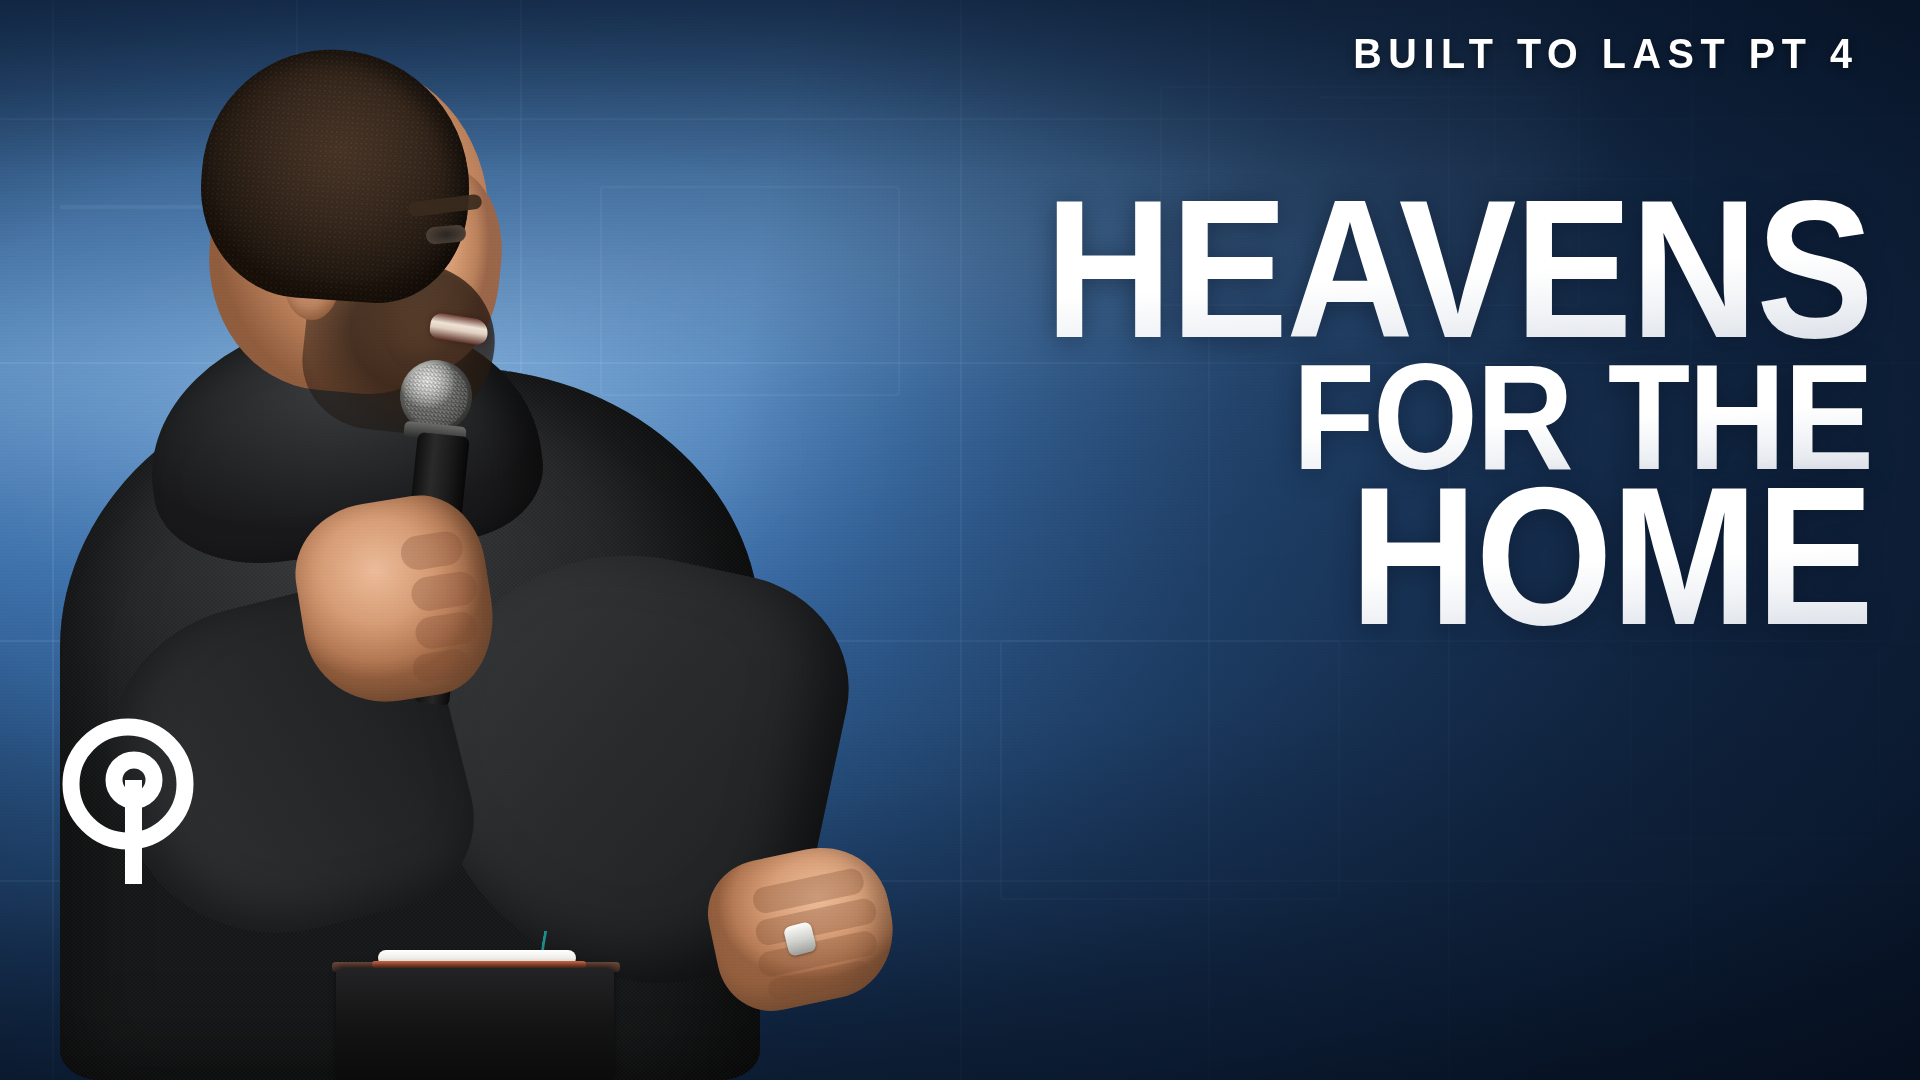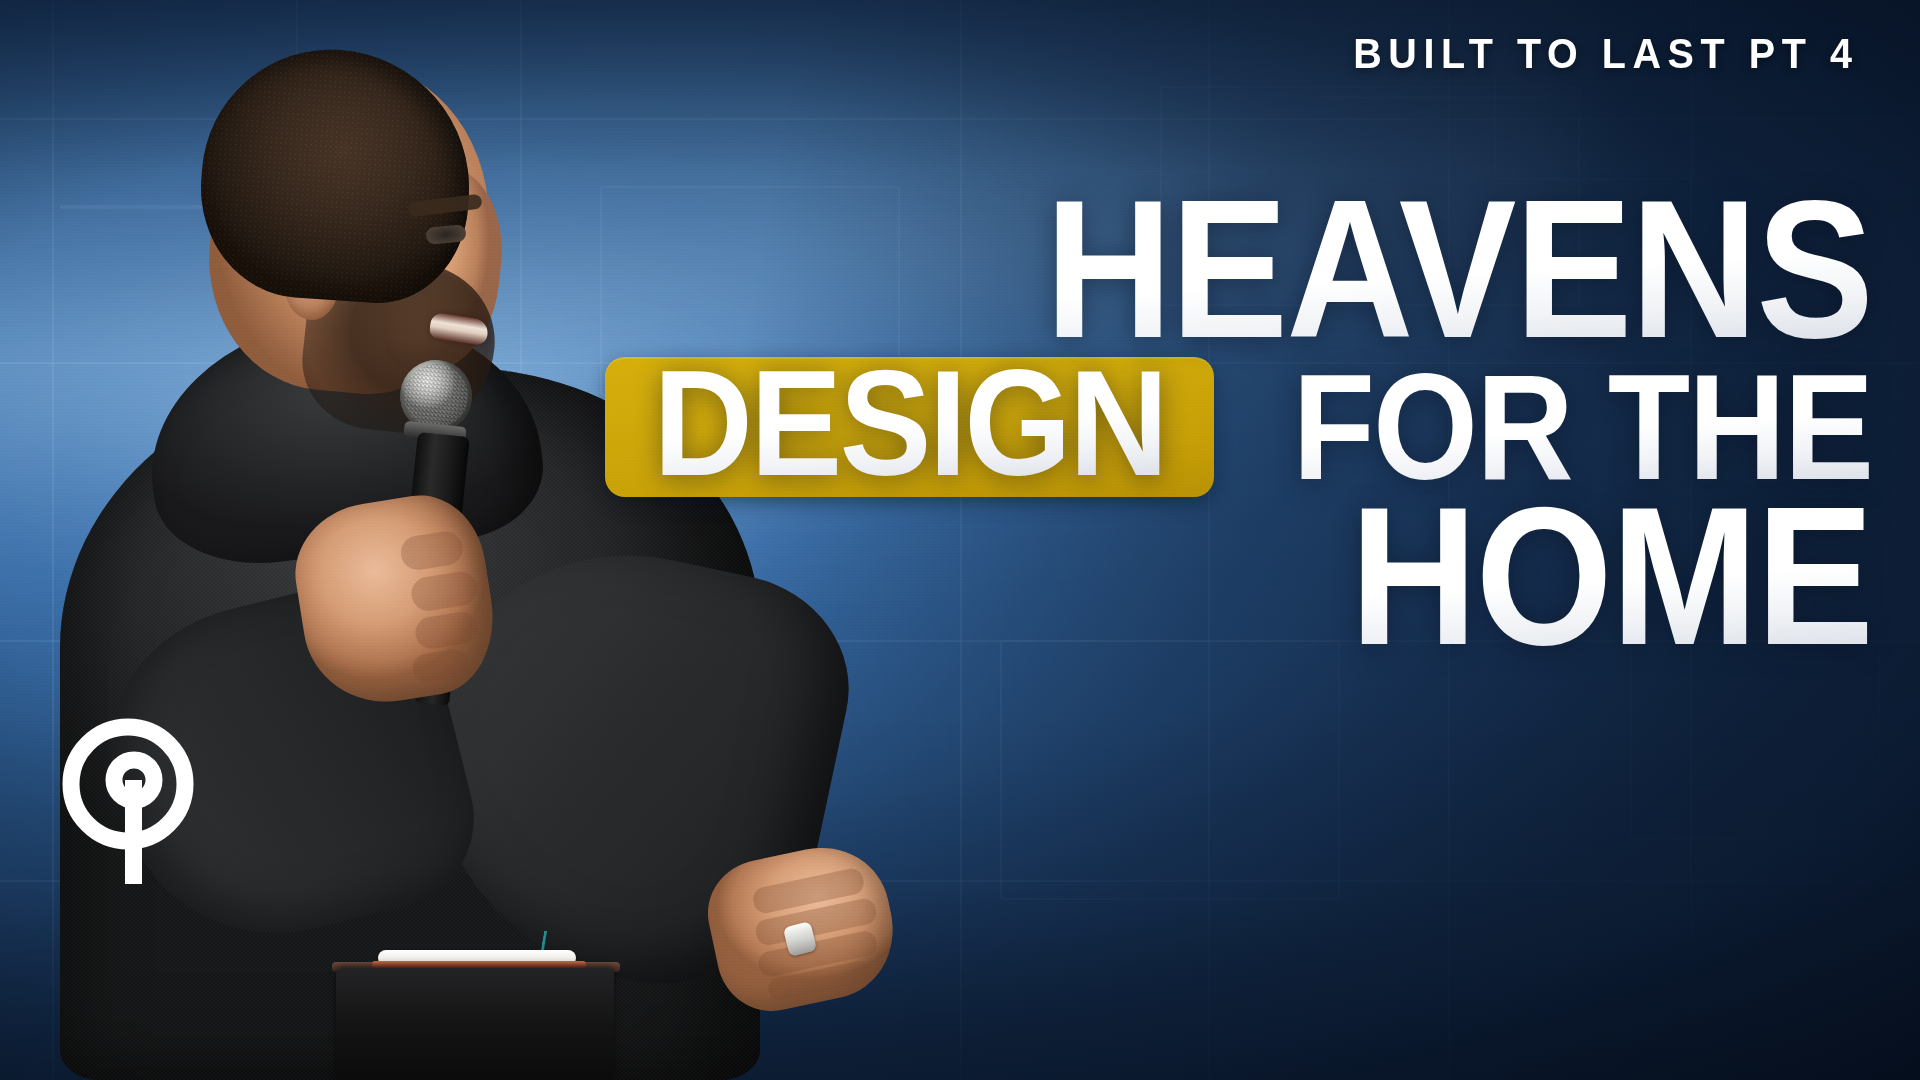--- a/index.html
+++ b/index.html
@@ -433,23 +433,20 @@
 
   <div class="eyebrow">BUILT TO LAST PT 4</div>
 
   <div class="titleblock">
 
     <div class="tline l1">
       <span class="tword">HEAVENS</span>
     </div>
 
     <div class="tline row2">
-      <span class="badge">
-        <span class="tword">DESIGN</span>
-      </span>
       <span class="tword forthe">FOR THE</span>
     </div>
 
     <div class="tline l3">
       <span class="tword">HOME</span>
     </div>
   </div>
 
   <div class="grain"></div>
 </div>

